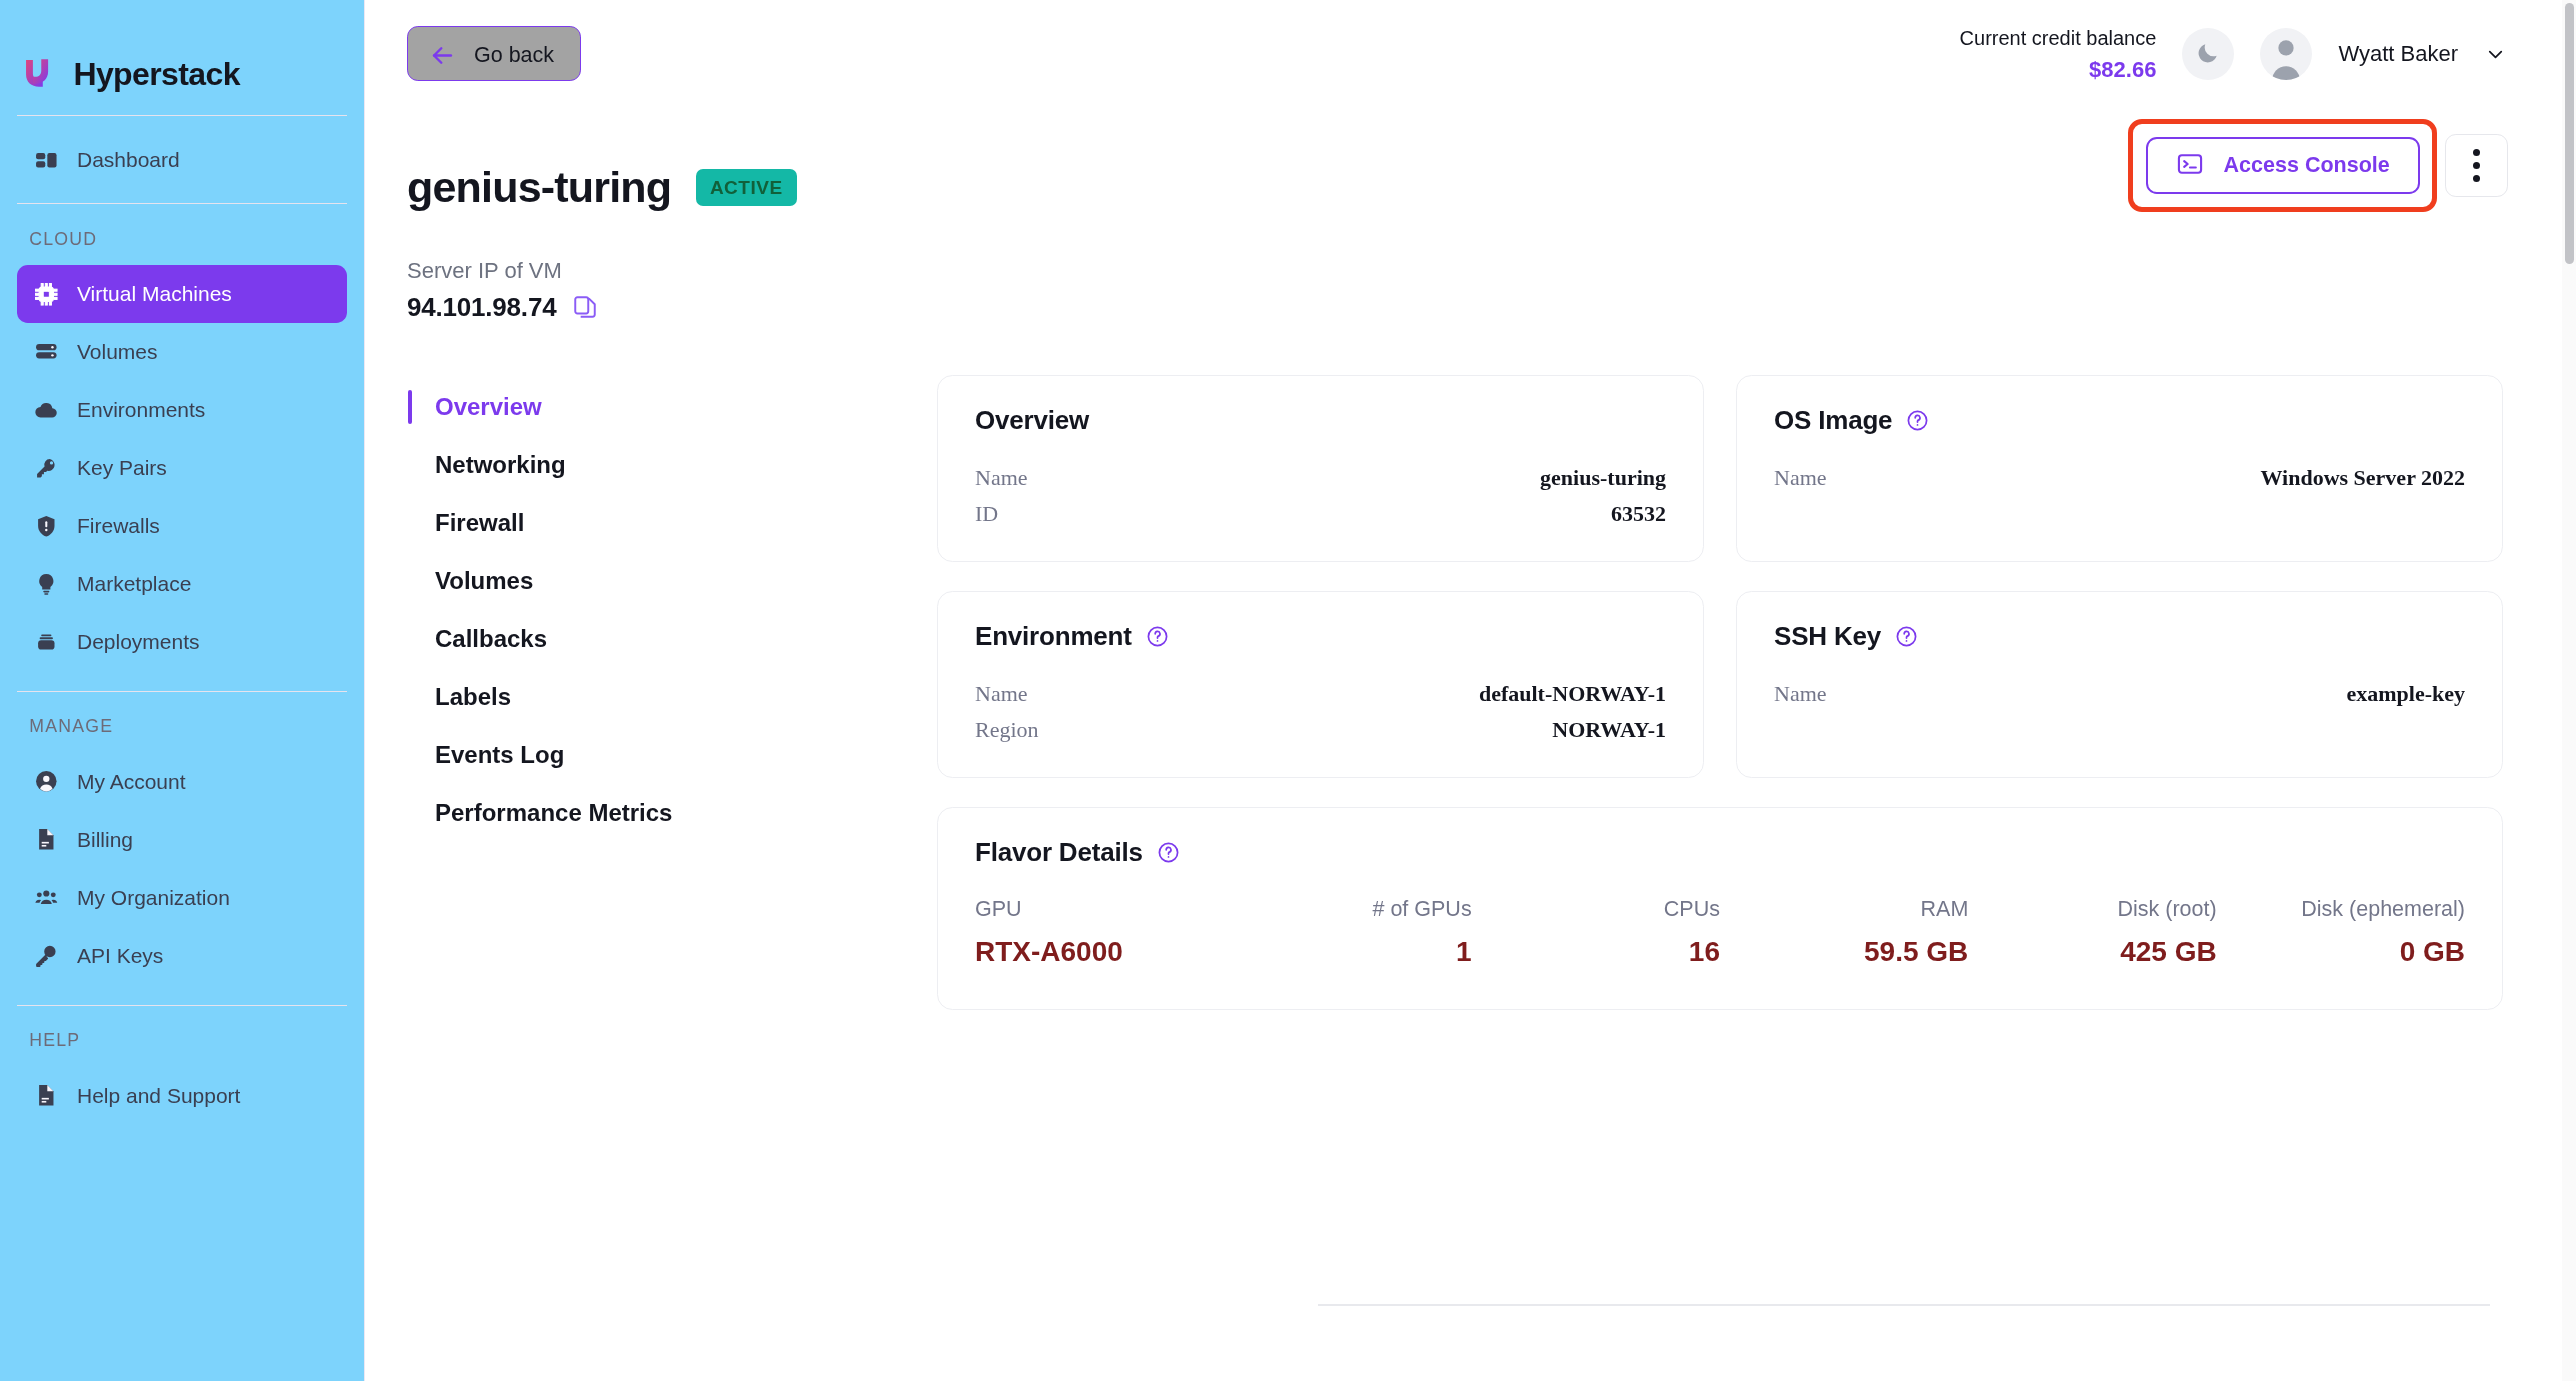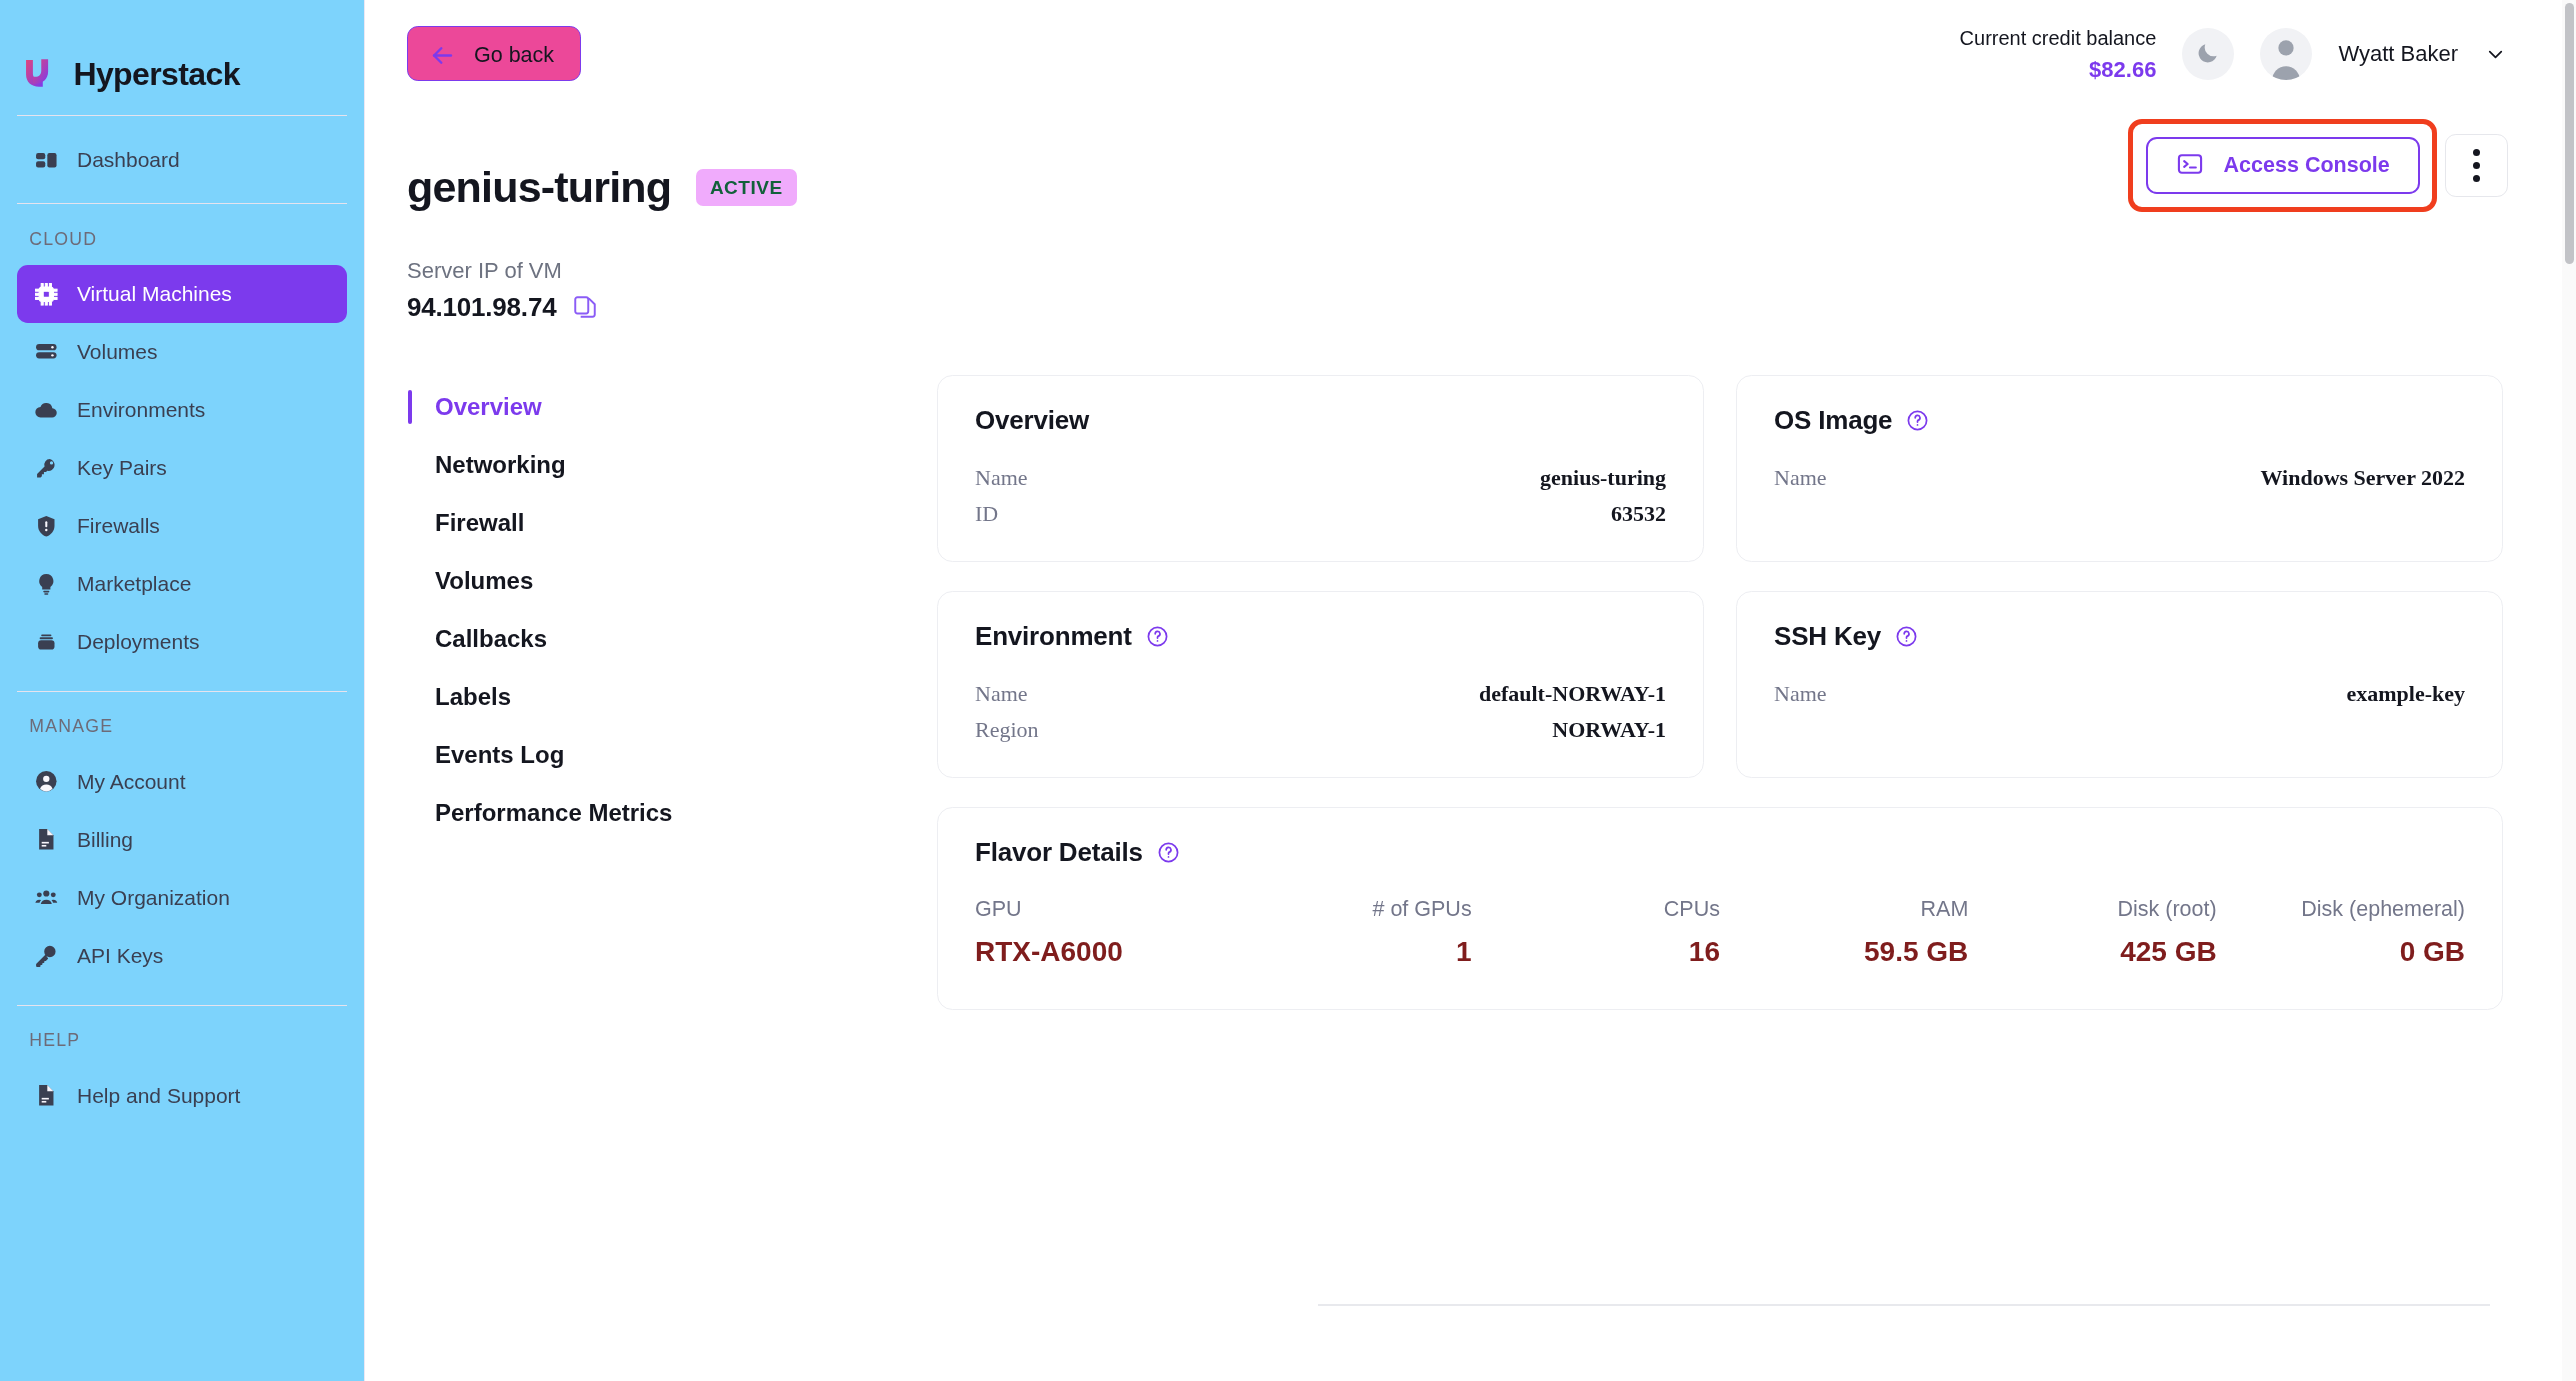--- a/index.html
+++ b/index.html
@@ -43,21 +43,21 @@
   
   .main { flex: 1; height: 1382px; position: relative; background: #fff; overflow: hidden; }
 
   .topbar {
     height: 111px; display: flex; align-items: flex-start;
     justify-content: space-between; padding: 20px 69px 0 42px;
   }
   .goback {
     display: inline-flex; align-items: center; gap: 17px;
     border: 1.5px solid #7c3aed; border-radius: 10.8px;
-    height: 55px; padding: 4px 26px 0 20px; background: #ec4899;
+    height: 55px; padding: 4px 26px 0 20px; background: #a3a3a3;
     cursor: pointer; margin-top: 6.1px;
   }
   .goback .arrow { width: 29px; height: 29px; }
   .goback .gb-label { font-size: 21.5px; color: #14161f; font-weight: 400; }
 
   .topright { display: flex; align-items: center; gap: 26px; padding-top: 4.6px; }
   .credit { text-align: right; line-height: 1.35; }
   .credit .c-label { font-size: 20px; color: #14161f; }
   .credit .c-value { font-size: 22px; color: #7c3aed; font-weight: 700; margin-top: 3.1px; }
   .round-btn {
@@ -87,21 +87,21 @@
     width: 63px; height: 63px; border: 1.5px solid #e6e7ec; border-radius: 10.8px;
     background: #fff; display: flex; flex-direction: column; align-items: center;
     justify-content: center; gap: 6.1px; cursor: pointer;
   }
   .kebab span { width: 7px; height: 7px; border-radius: 50%; background: #14161f; display: block; }
 
   
   .title-row { display: flex; align-items: center; gap: 24.6px; padding: 52px 0 0 42px; }
   .vm-title { font-size: 43px; font-weight: 700; color: #14161f; letter-spacing: -0.8px; }
   .badge {
-    background: #f0abfc; color: #11603a; font-size: 19px; font-weight: 600;
+    background: #14b8a6; color: #11603a; font-size: 19px; font-weight: 600;
     padding: 7.7px 14px; border-radius: 7px; letter-spacing: 0.5px;
   }
 
   .ip-block { padding: 46px 0 0 42px; }
   .ip-label { font-size: 22px; color: #6d7280; }
   .ip-value-row { display: flex; align-items: center; gap: 15.4px; margin-top: 7.7px; }
   .ip-value { font-size: 26px; font-weight: 700; color: #14161f; letter-spacing: -0.2px; }
   .copy-ico { width: 26px; height: 26px; cursor: pointer; }
 
   

